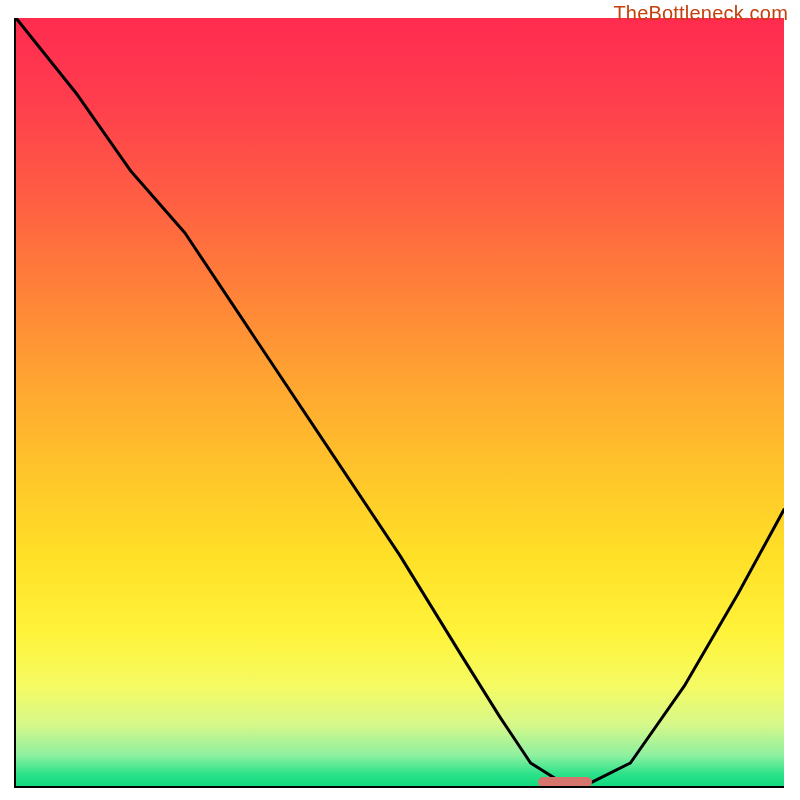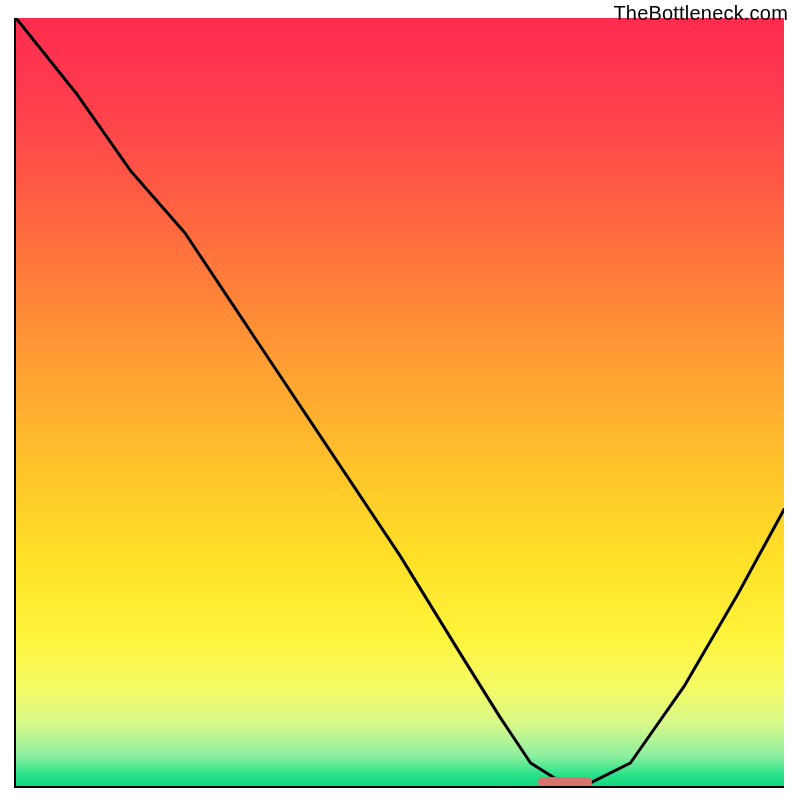--- a/index.html
+++ b/index.html
@@ -60,21 +60,21 @@
     width: 768px;
     height: 768px;
     pointer-events: none;
   }
   .watermark {
     position: absolute;
     top: 2px;
     right: 12px;
     font-family: Arial, Helvetica, sans-serif;
     font-size: 20px;
-    color: #000000;
+    color: #c2410c;
     font-weight: 500;
     letter-spacing: 0.2px;
   }
   .marker {
     position: absolute;
     height: 10px;
     border-radius: 5px;
     background: #d6746e;
   }
 </style>

